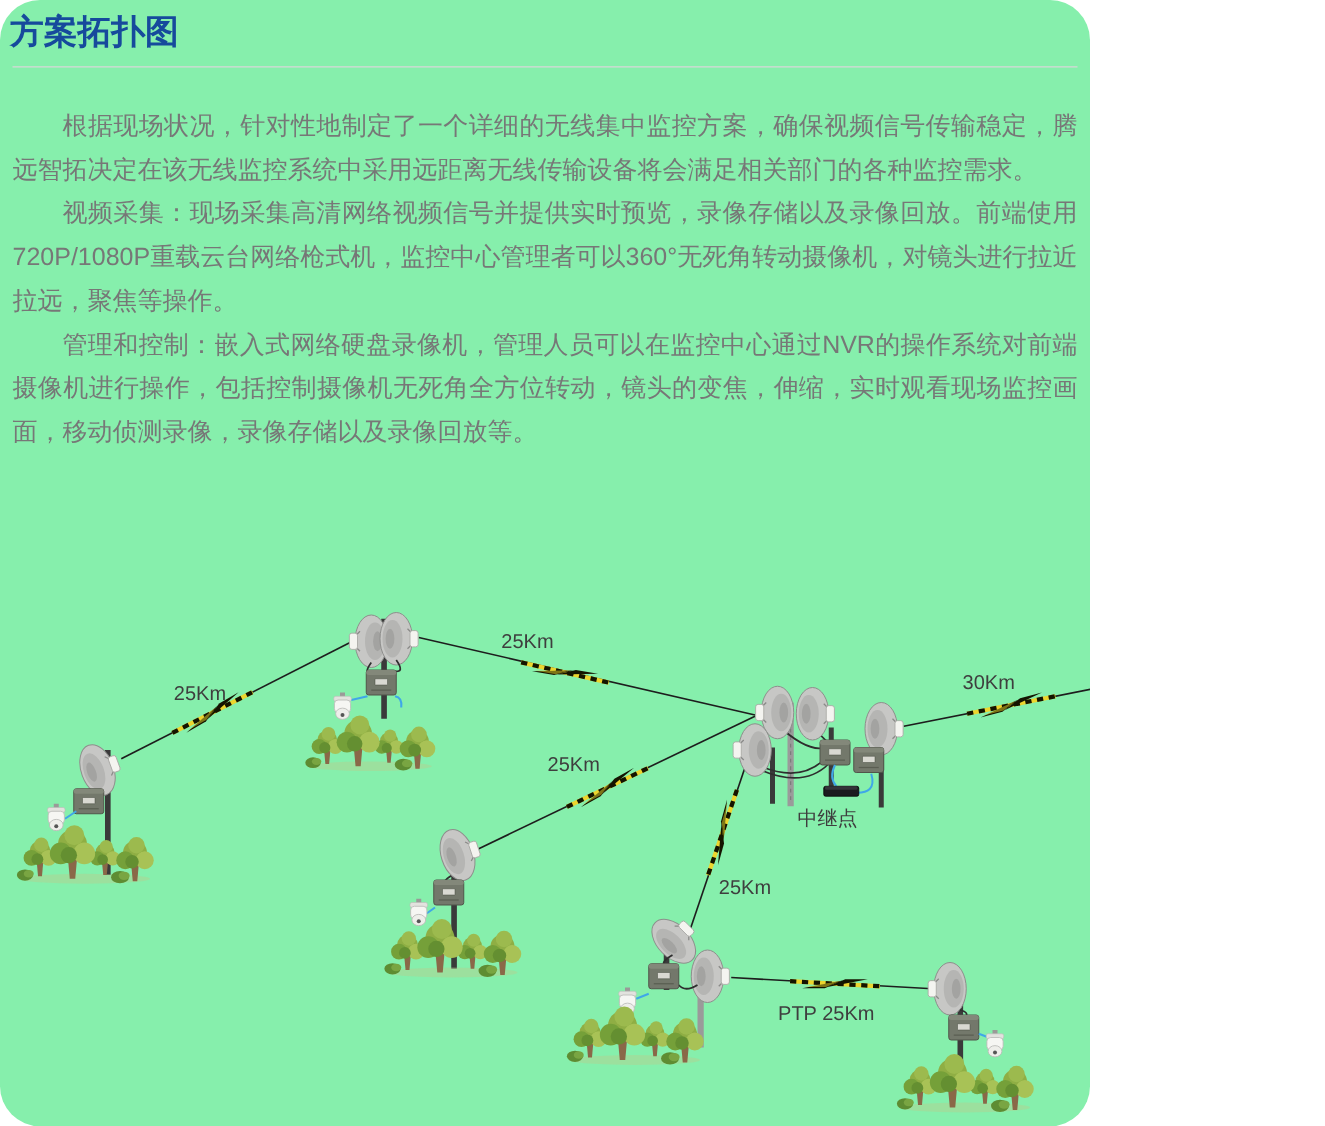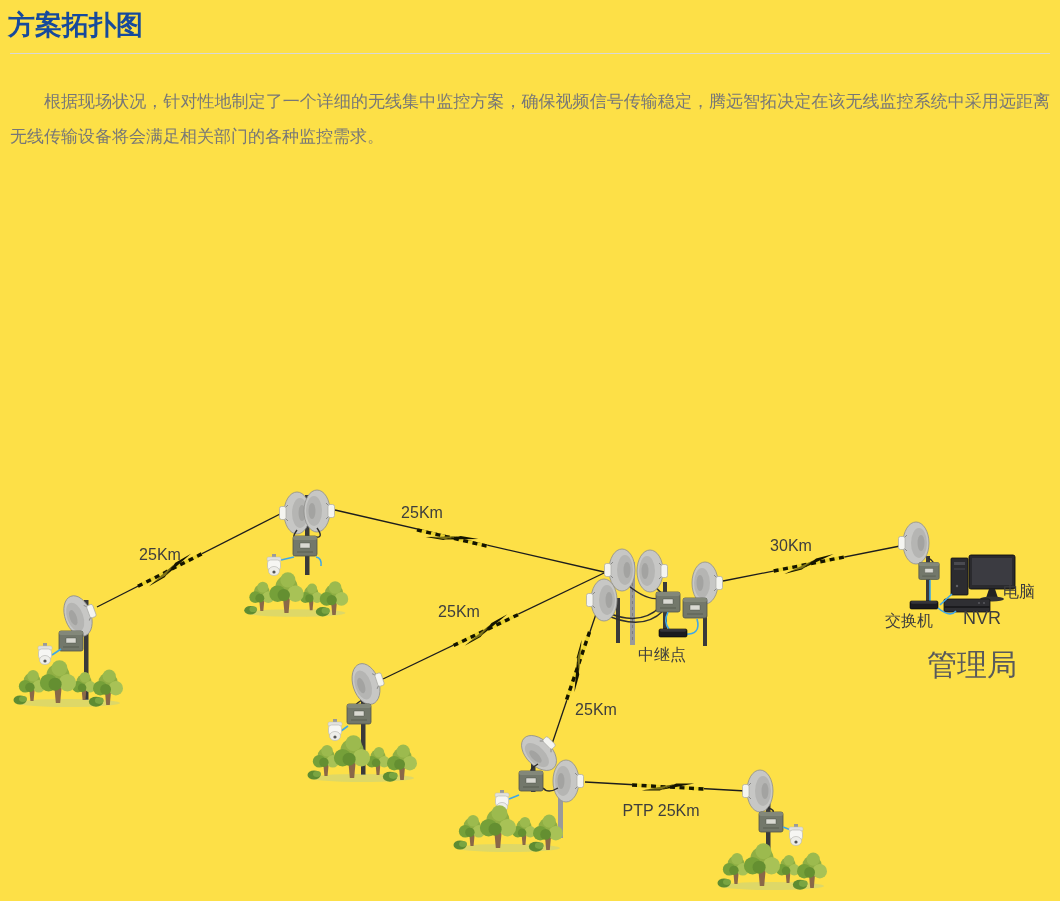--- a/index.html
+++ b/index.html
@@ -1,41 +1,43 @@
 <!DOCTYPE html>
 <html><head>
 <meta charset="utf-8">
 <style>
   html,body{margin:0;padding:0;background:#fff;}
-  .page{position:relative;width:1060px;height:901px;background:#fde047;overflow:hidden;
-        font-family:"Liberation Sans","DejaVu Sans",sans-serif;}
+  .page{position:relative;width:872px;height:901px;background:#86efac;overflow:hidden;
+        font-family:"Liberation Sans","DejaVu Sans",sans-serif;border-radius:32px;}
   header{padding:10px 10px 0 8px;}
   h1.title{margin:0;font-size:27px;line-height:30px;font-weight:bold;color:#164a9c;}
   .rule{margin:13px 10px 0 10px;border-top:1px solid #d8d8d8;height:0;}
-  article{margin:30px 10px 0 10px;color:#777;font-size:17px;line-height:35px;
+  article{margin:30px 10px 0 10px;color:#777;font-size:20px;line-height:35px;
           text-align:justify;}
   article p{margin:0;text-indent:2em;}
   .diagram{position:absolute;left:0;top:440px;width:1060px;height:461px;}
   svg text{font-family:"Liberation Sans","DejaVu Sans",sans-serif;}
   .lbl{fill:#3e3e3e;font-size:16px;}
   .lbl-big{fill:#58595b;font-size:30px;}
   .lbl-nvr{fill:#3e3e3e;font-size:18px;}
 </style>
 </head>
 <body>
 
 <div class="page">
 
   <header>
     <h1 class="title">方案拓扑图</h1>
   </header>
   <div class="rule"></div>
 
   <article>
     <p>根据现场状况，针对性地制定了一个详细的无线集中监控方案，确保视频信号传输稳定，腾远智拓决定在该无线监控系统中采用远距离无线传输设备将会满足相关部门的各种监控需求。</p>
+    <p>视频采集：现场采集高清网络视频信号并提供实时预览，录像存储以及录像回放。前端使用720P/1080P重载云台网络枪式机，监控中心管理者可以360°无死角转动摄像机，对镜头进行拉近拉远，聚焦等操作。</p>
+    <p>管理和控制：嵌入式网络硬盘录像机，管理人员可以在监控中心通过NVR的操作系统对前端摄像机进行操作，包括控制摄像机无死角全方位转动，镜头的变焦，伸缩，实时观看现场监控画面，移动侦测录像，录像存储以及录像回放等。</p>
   </article>
 
   <svg class="diagram" width="1060" height="461" viewBox="0 440 1060 461" xmlns="http://www.w3.org/2000/svg" xmlns:xlink="http://www.w3.org/1999/xlink">
 
     <defs>
       <g id="dishR">
         <ellipse cx="0" cy="0" rx="13" ry="21" fill="#c7c7c5" stroke="#8e8e8c" stroke-width="0.8"></ellipse>
         <ellipse cx="-3" cy="0" rx="8" ry="15" fill="#b5b5b3"></ellipse>
         <ellipse cx="-5" cy="0" rx="3.5" ry="8" fill="#a3a3a1"></ellipse>
         <path d="M9,-8 L14,-3 M9,8 L14,3" stroke="#8a8a88" stroke-width="1" fill="none"></path>

